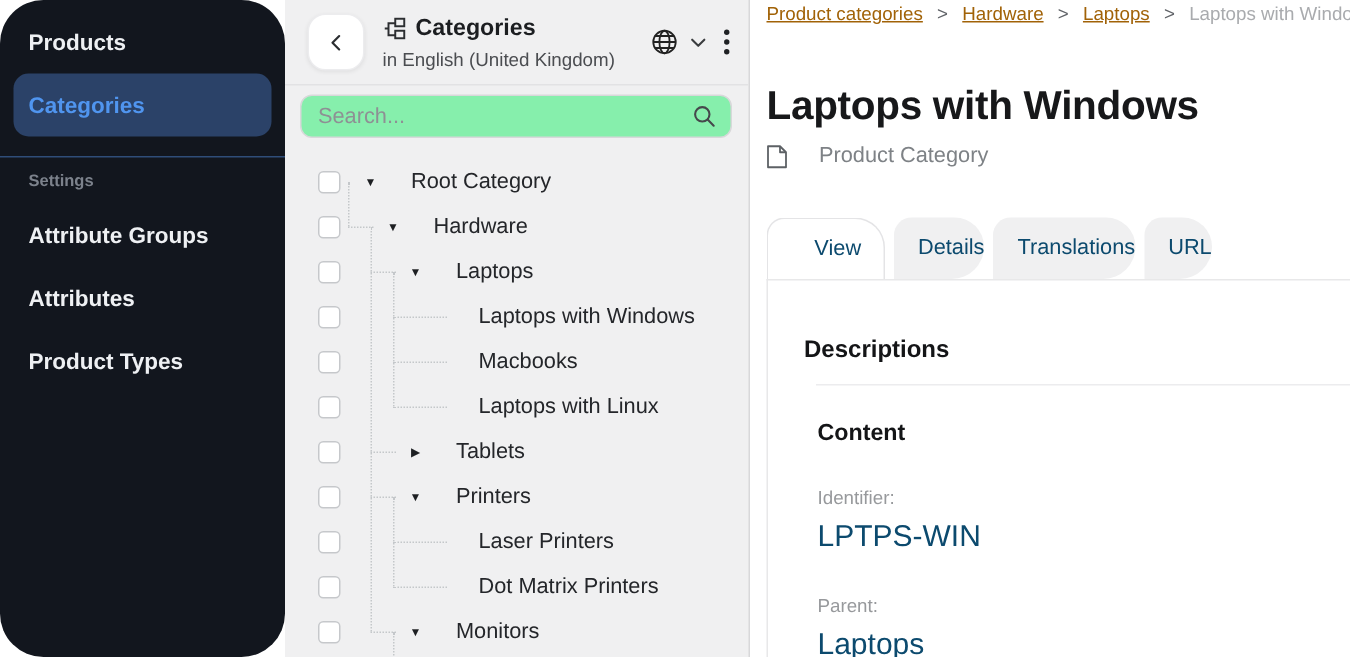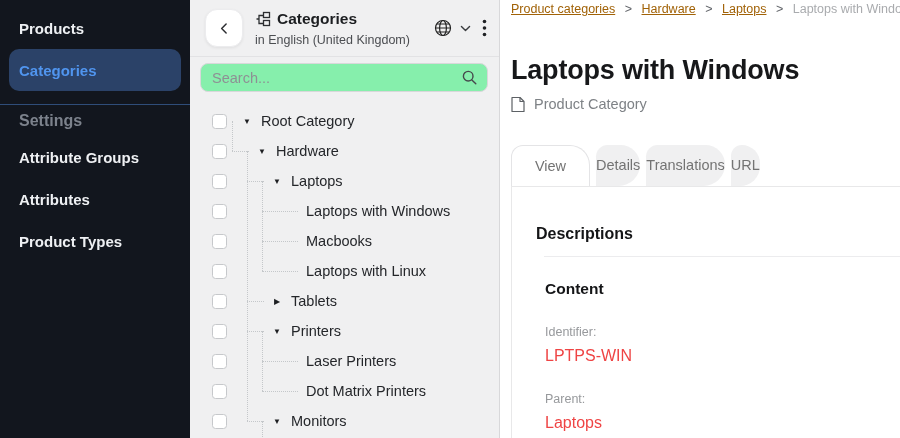--- a/index.html
+++ b/index.html
@@ -1,26 +1,26 @@
 <!DOCTYPE html>
 <html><head>
 <meta charset="utf-8">
 <style>
   * { margin:0; padding:0; box-sizing:border-box; }
   html,body { width:900px; height:438px; overflow:hidden; }
   body { font-family:"Liberation Sans", sans-serif; display:flex; background:#fff; }
 
   
-  .sidebar { width:190px; flex:none; background:#12161e; padding-top:7px; }
+  .sidebar { width:190px; flex:none; background:#12161e; padding-top:7px;border-radius:29px; }
   .nav-item { height:42px; margin:0 9px; border-radius:10px; display:flex; align-items:center;
               padding-left:10px; font-size:15px; font-weight:bold; color:#eef0f3; cursor:pointer; }
   .nav-item[data-active="true"] { background:#2b4268; color:#5095ef; }
   .side-divider { border:none; border-top:1px solid #2f4d79; margin-top:13px; }
   .side-section { height:31px; display:flex; align-items:center; padding-left:19px;
-                  font-size:16px; font-weight:bold; color:#7c828c; }
+                  font-size:11px; font-weight:bold; color:#7c828c; }
 
   
   .mid { width:310px; flex:none; background:#f0f0f1; border-right:1px solid #d8d8da; position:relative; }
   .mid-header { height:57px; border-bottom:1px solid #e2e2e4; display:flex; align-items:center;
                 padding:0 12px 0 15px; }
   .back-btn { width:38px; height:38px; flex:none; background:#fff; border:1px solid #ececee;
               border-radius:12px; box-shadow:0 1px 3px rgba(0,0,0,.07); display:flex;
               align-items:center; justify-content:center; cursor:pointer; }
   .title-block { margin-left:12px; }
   .title-row { display:flex; align-items:center; gap:6px; }
@@ -38,58 +38,58 @@
   .tree { position:relative; margin-top:14px; }
   .trow { height:30px; display:flex; align-items:center; position:relative; cursor:pointer; }
   .cbx { width:15px; height:15px; flex:none; margin-left:22px; background:#fff;
          border:1px solid #c6c8cb; border-radius:3.5px; cursor:pointer; }
   .indent { flex:none; }
   .trow[data-depth="0"] .indent { width:15px; }
   .trow[data-depth="1"] .indent { width:30px; }
   .trow[data-depth="2"] .indent { width:45px; }
   .trow[data-depth="3"] .indent { width:60px; }
   .arrow { width:10px; flex:none; font-size:8px; color:#1d1f22; text-align:center; cursor:pointer; }
-  .tlabel { margin-left:9px; font-size:14.5px; color:#24262a; white-space:nowrap; }
+  .tlabel { margin-left:22px; font-size:14.5px; color:#24262a; white-space:nowrap; }
   .trow::before { content:""; position:absolute; top:50%; border-top:1.5px dotted #c4c7ca; }
   .trow[data-depth="0"]::before { display:none; }
   .trow[data-depth="1"]::before { left:42px; width:17px; }
   .trow[data-depth="2"]::before { left:57px; width:17px; }
   .trow[data-depth="3"]::before { left:72px; width:36px; }
   .vline { position:absolute; width:0; border-left:1.5px dotted #c4c7ca; }
   .vl-a { left:42px; top:15px; height:30px; }
   .vl-b { left:57px; top:45px; height:270px; }
   .vl-c { left:72px; top:75px; height:90px; }
   .vl-d { left:72px; top:225px; height:60px; }
   .vl-e { left:72px; top:315px; height:40px; }
 
   
   .detail { flex:1; background:#fff; padding-left:11px; min-width:0; display:flex; flex-direction:column; }
   .crumbs { padding-top:2px; font-size:12.5px; white-space:nowrap; }
   .crumb { color:#a16207; text-decoration:underline; cursor:pointer; }
   .crumb[data-link="false"] { color:#a9abae; text-decoration:none; cursor:default; }
   .crumb-sep { color:#606368; margin:0 6px; }
   h1.page-title { margin-top:40px; font-size:27px; font-weight:bold; color:#17181a;
                   letter-spacing:-0.2px; line-height:1.1; }
-  .type-row { margin-top:10px; display:flex; align-items:center; gap:9px;
+  .type-row { margin-top:10px; display:flex; align-items:center; gap:21px;
               font-size:14.5px; color:#7e8286; }
 
   .tabs { margin-top:32px; display:flex; gap:6px; position:relative; z-index:2; }
   .tab { height:41px; display:flex; align-items:center; justify-content:center;
-         font-size:14.5px; color:#737373; cursor:pointer; flex:none; }
+         font-size:14.5px; color:#0c4a6e; cursor:pointer; flex:none;padding-left:16px; }
   .tab[data-active="true"]  { width:79px; background:#fff; border:1px solid #e4e4e6;
          border-bottom:none; border-radius:12px 20px 0 0; margin-bottom:-1px; }
   .tab[data-active="false"] { background:#f0f0f1; border-radius:12px 20px 22px 0; }
 
   .panel { flex:1; border-top:1px solid #e8e8e9; border-left:1px solid #e8e8e9;
            padding:38px 24px 0 24px; }
   .section-title { font-size:16px; font-weight:bold; color:#141517; }
   .panel hr { border:none; border-top:1px solid #ececee; margin:13px -24px 0 8px; }
   .subsection-title { margin:23px 0 0 9px; font-size:15.5px; font-weight:bold; color:#141517; }
   .field-label { margin:27px 0 0 9px; font-size:12.5px; color:#97999c; }
-  .field-value { margin:8px 0 0 9px; font-size:16px; color:#ef4444; }
+  .field-value { margin:8px 0 0 9px; font-size:20px; color:#0c4a6e; }
 
   svg { display:block; }
 </style>
 </head>
 <body>
 
 <nav class="sidebar">
   <div>
 
   <div class="nav-item" data-active="false">

